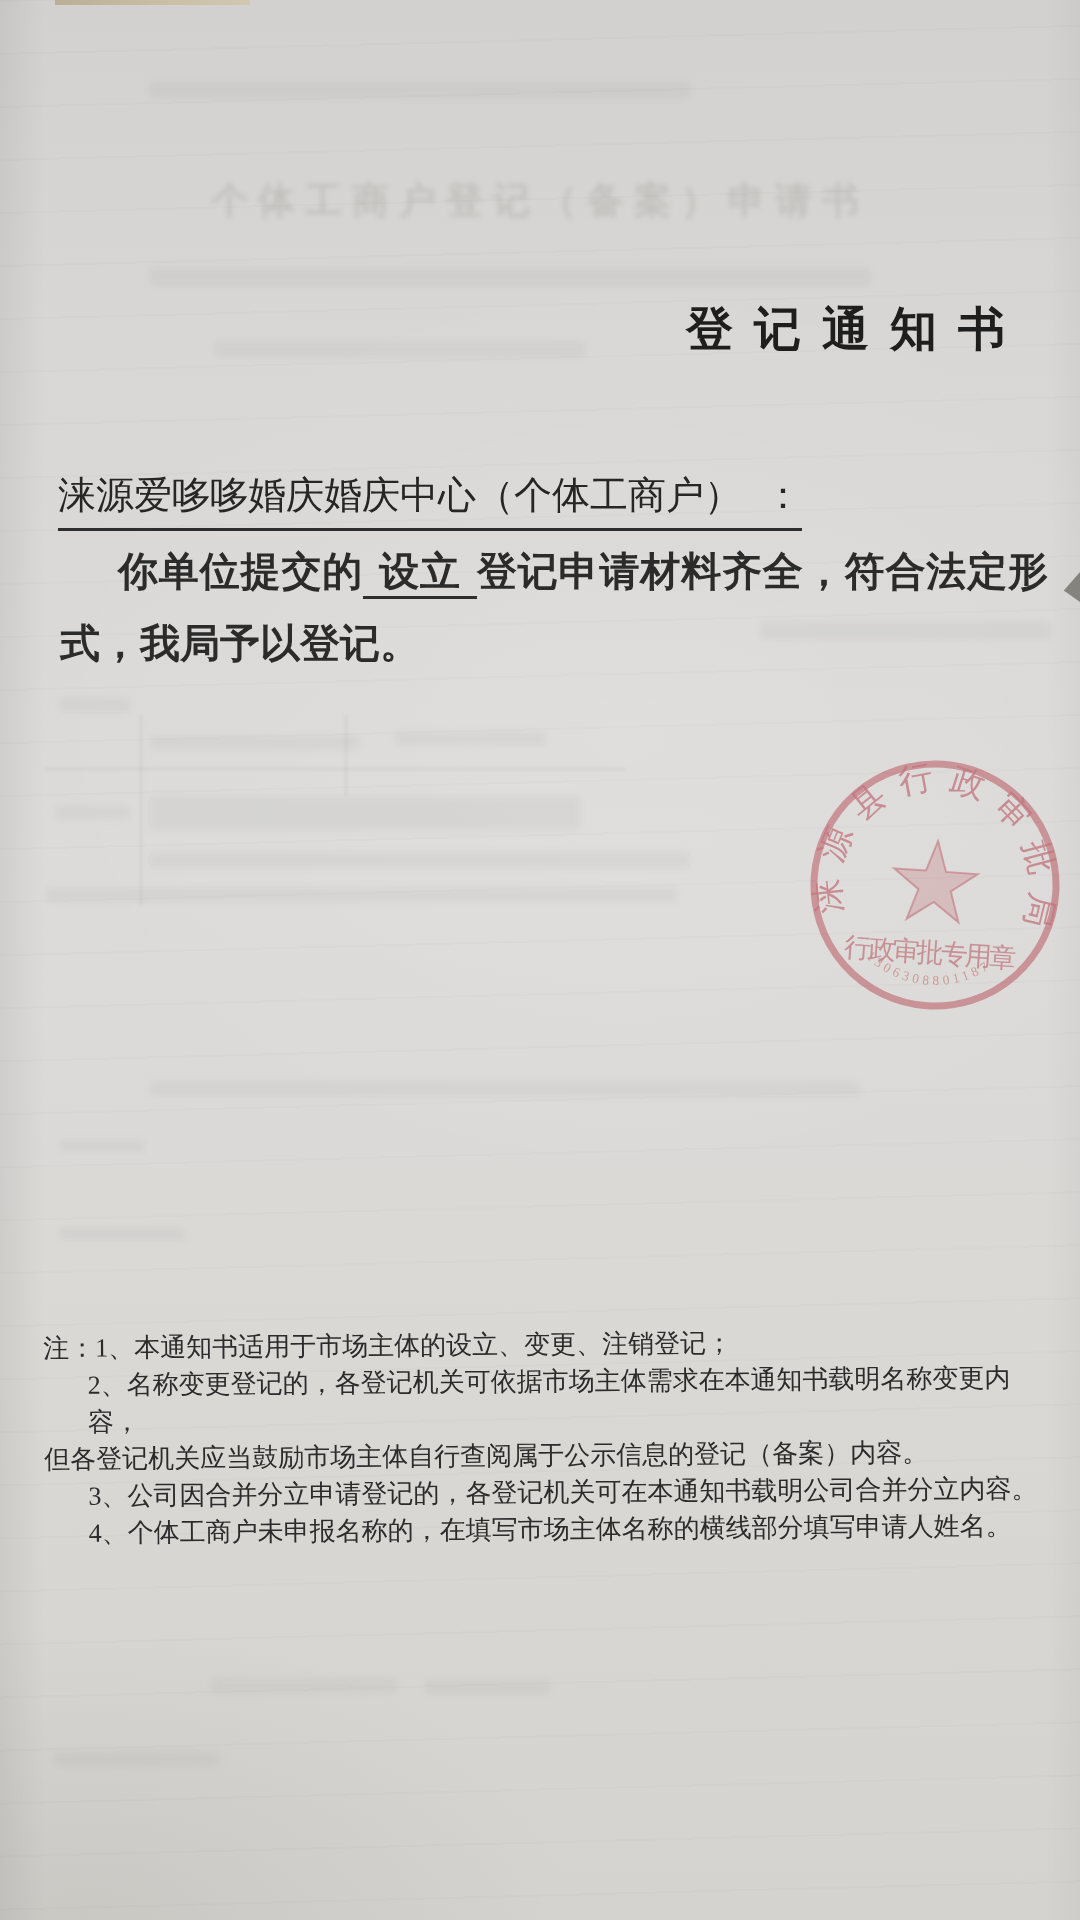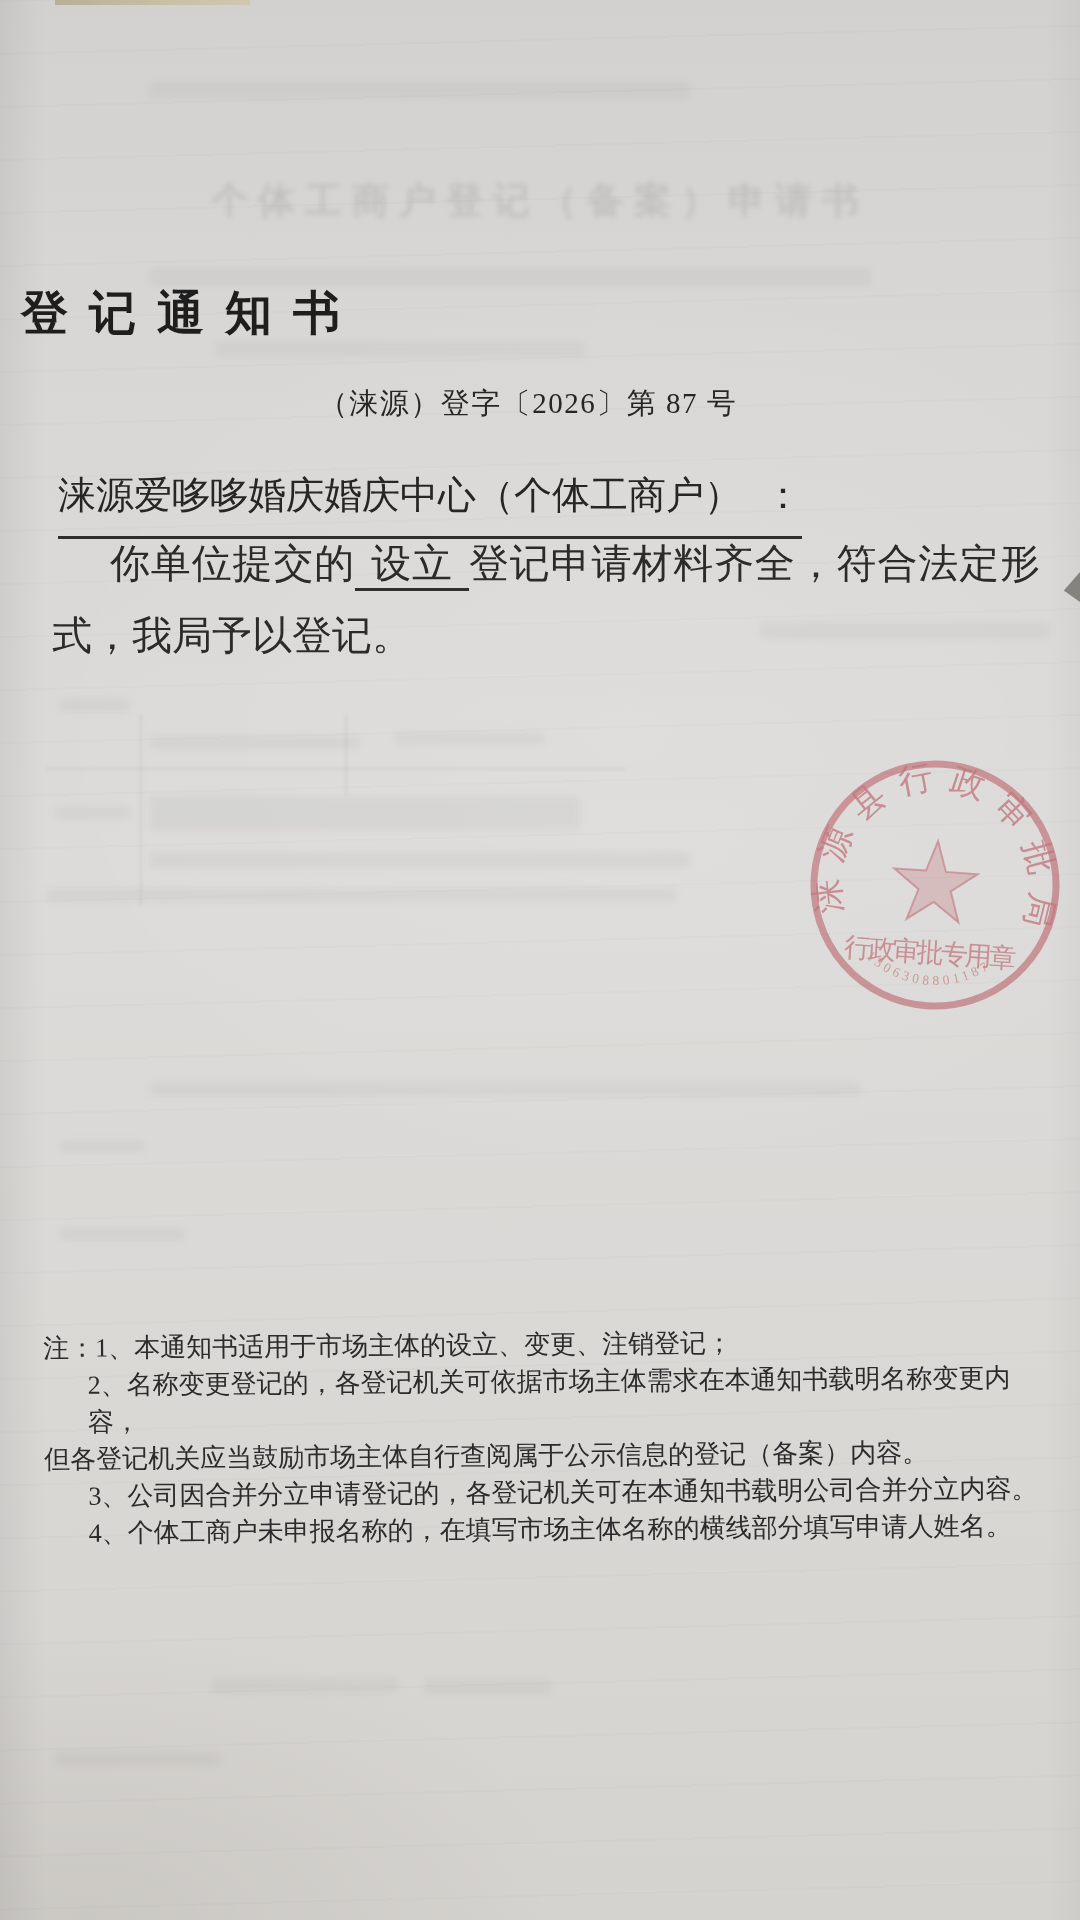--- a/index.html
+++ b/index.html
@@ -26,33 +26,33 @@
   
   .bleed-title { position:absolute; top:176px; left:0; width:100%; text-align:center;
     font-size:37px; font-weight:700; letter-spacing:10px;
     color:rgba(98,95,88,0.16); filter:blur(2.6px); }
   .bleed-bar  { position:absolute; background:rgba(95,92,85,0.055); filter:blur(3px); border-radius:3px; }
   .bleed-line { position:absolute; background:rgba(95,92,85,0.08); filter:blur(1.5px); }
 
   
   .doc { position:absolute; inset:0; }
 
-  .title { position:absolute; top:282px; left:0; width:1010px; margin:0; text-align:left;
+  .title { position:absolute; top:282px; left:0; width:1010px; margin:16px; text-align:right;
     font-size:47px; font-weight:700; letter-spacing:21px; text-indent:21px; color:#1e1e1e; }
 
   .docnum { position:absolute; top:384px; left:0; width:1056px; text-align:center;
     font-size:29px; letter-spacing:1.5px; color:#262626; }
 
   .addressee { position:absolute; top:470px; left:58px; font-size:38px; color:#262626; white-space:nowrap; }
-  .u-wrap { display:inline-block; border-bottom:3px solid #2e2e2e; padding-bottom:15px; }
+  .u-wrap { display:inline-block; border-bottom:3px solid #2e2e2e; padding-bottom:7px; }
   .u-pad  { display:inline-block; width:22px; }
 
-  .body-par { position:absolute; top:524px; left:48px; width:988px; margin:4px;
+  .body-par { position:absolute; top:524px; left:48px; width:988px; margin:12px;
     font-size:40px; line-height:72px; text-indent:58px; color:#2b2b2b;
-    text-align:justify; }
+    text-align:justify;font-weight:bold; }
   .blank { border-bottom:3px solid #2e2e2e; padding:0 16px 2px 16px; }
 
   .seal-note { position:absolute; top:814px; left:700px; font-size:31px; color:#2b2b2b; white-space:nowrap; }
 
   .date { position:absolute; top:958px; right:98px; font-size:35px; color:#2b2b2b; white-space:nowrap; }
 
   .seal { position:absolute; left:806px; top:750px; width:258px; height:270px;
     mix-blend-mode:multiply; opacity:.92; transform:rotate(4deg); }
 
   .notes { position:absolute; top:1326px; left:44px; width:1012px;
@@ -86,21 +86,20 @@
   <div class="bleed-bar" style="left:60px;top:1140px;width:85px;height:12px"></div>
   <div class="bleed-bar" style="left:60px;top:1228px;width:125px;height:12px"></div>
   <div class="bleed-bar" style="left:212px;top:1678px;width:185px;height:15px"></div>
   <div class="bleed-bar" style="left:425px;top:1680px;width:125px;height:14px"></div>
   <div class="bleed-bar" style="left:55px;top:1752px;width:165px;height:14px"></div>
 
   <div class="doc">
 
     <h1 class="title">登记通知书</h1>
 
-    <div class="docnum">（涞源）登字〔2026〕第 87 号</div>
 
     <div class="addressee"><span class="u-wrap"><span>涞源爱哆哆婚庆婚庆中心（个体工商户）</span><span class="u-pad"></span><span>：</span></span></div>
 
     <p class="body-par"><span>你单位提交的</span><span class="blank">设立</span><span>登记申请材料齐全，符合法定形式，我局予以登记。</span></p>
 
 
 
     <svg class="seal" viewBox="0 0 258 270">
       <defs>
         <path id="sealTopArc" d="M 38.8 167.8 A 96 96 0 1 1 219.2 167.8"></path>

